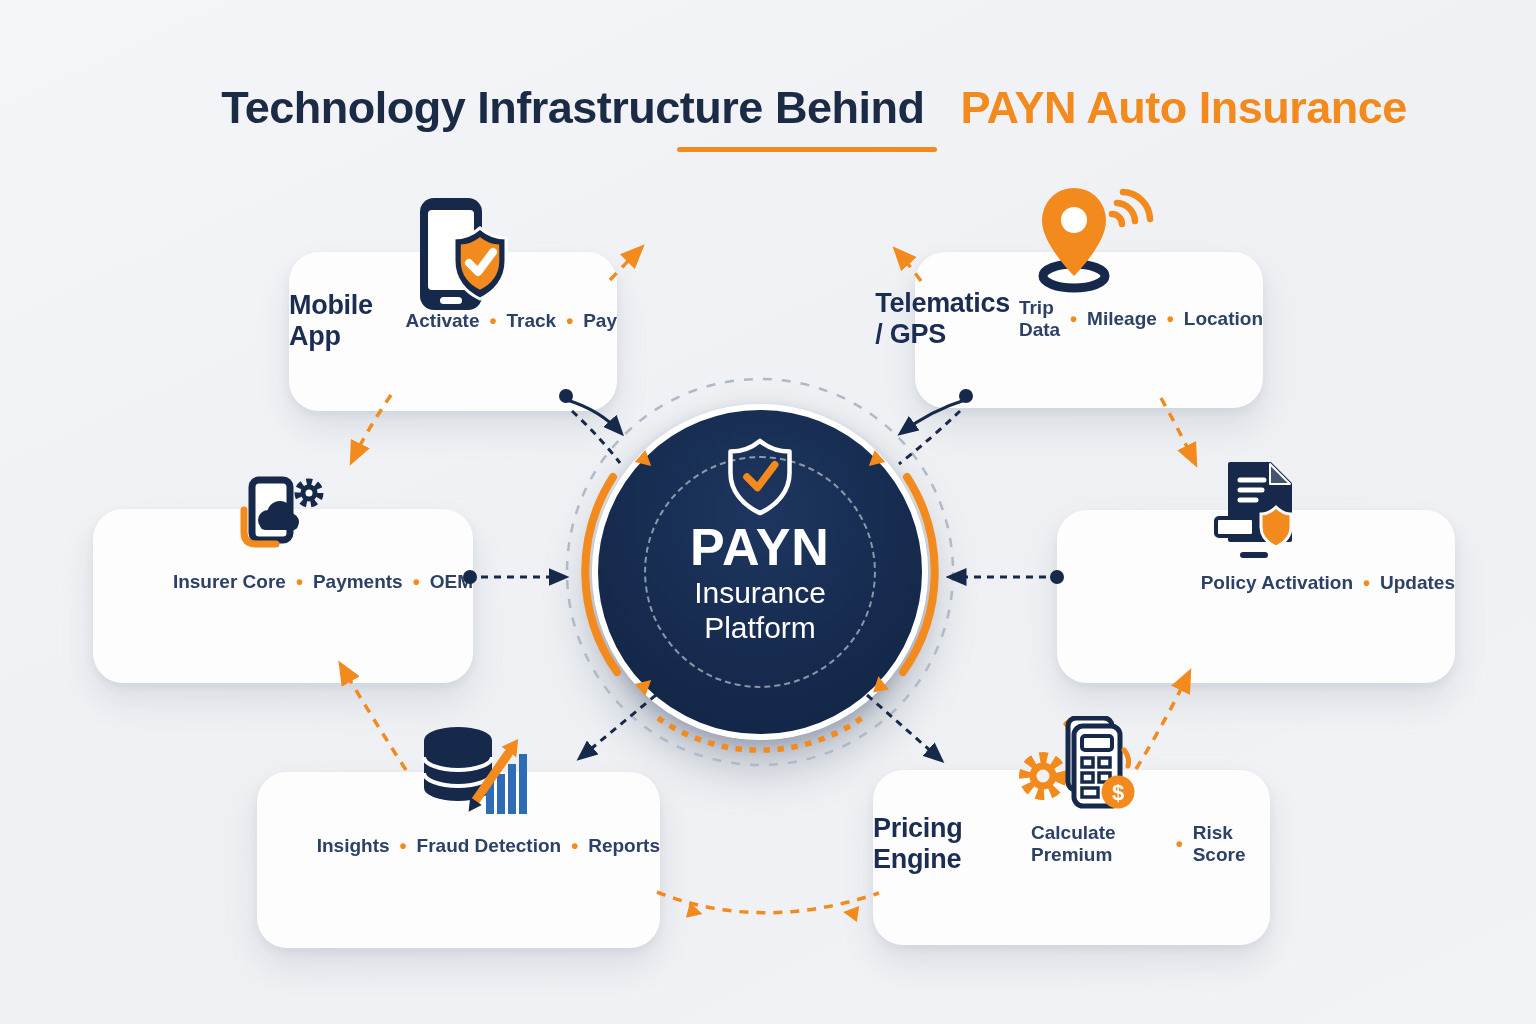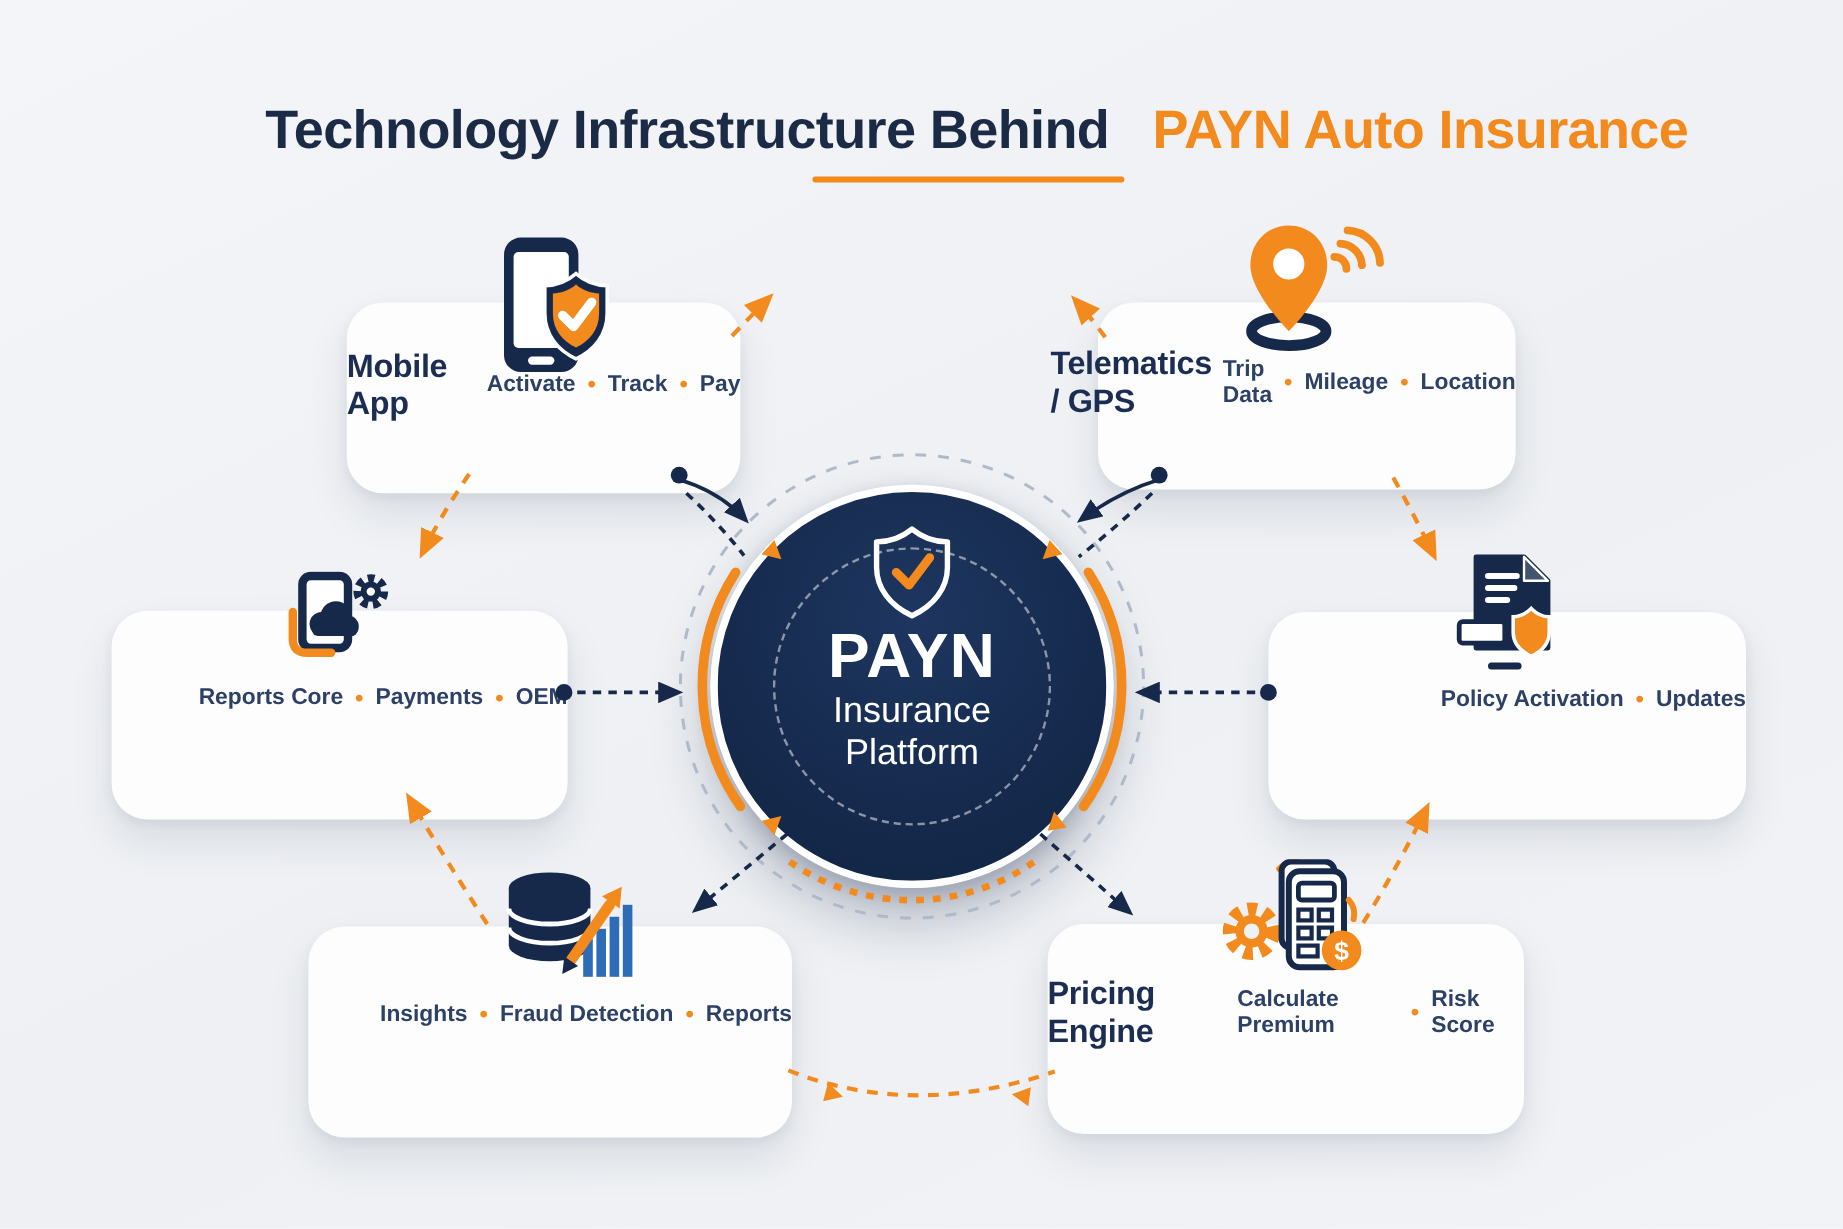--- a/index.html
+++ b/index.html
@@ -98,21 +98,21 @@
       <span>Trip Data</span>
         <span class="dot">•</span>
         <span>Mileage</span>
         <span class="dot">•</span>
         <span>Location</span>
     </div>
   </div>
 
   <div class="card" id="card-api">
     <div class="card-sub">
-      <span>Reports Core</span>
+      <span>Insurer Core</span>
         <span class="dot">•</span>
         <span>Payments</span>
         <span class="dot">•</span>
         <span>OEM</span>
     </div>
   </div>
 
   <div class="card" id="card-policy">
     <div class="card-sub">
       <span>Policy Activation</span>

